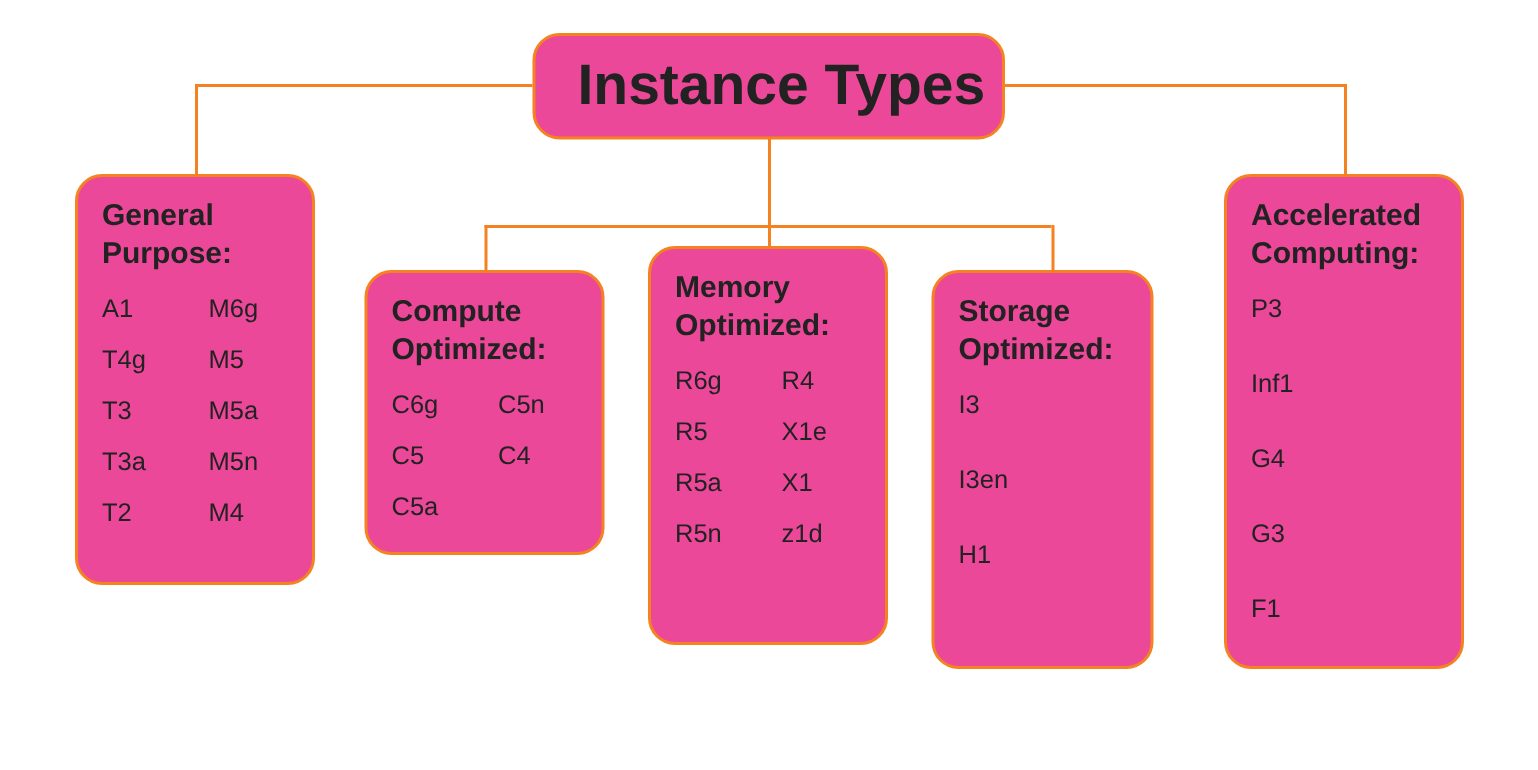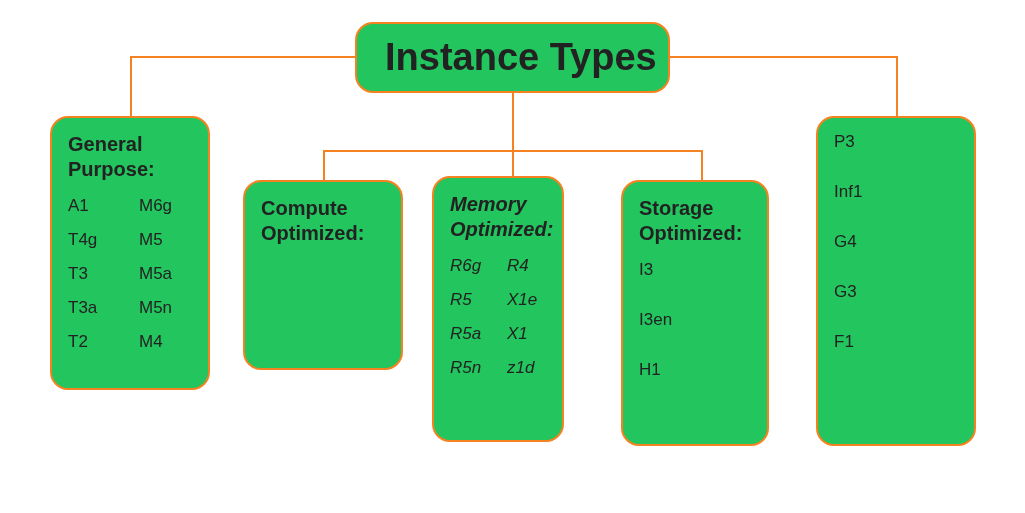--- a/index.html
+++ b/index.html
@@ -13,21 +13,21 @@
   }
   .stage {
     position: relative;
     width: 1025px;
     height: 513px;
   }
   .box {
     position: absolute;
     border: 2px solid #f58220;
     border-radius: 18px;
-    background: #22c55e;
+    background: #ec4899;
     box-sizing: border-box;
   }
   .root-box {
     padding: 12px 28px;
     text-align: center;
   }
   .root-title {
     font-size: 38px;
     font-weight: 700;
     white-space: nowrap;
@@ -104,23 +104,31 @@
     <span>T2</span>
     <span>M4</span>
   </div>
 </div>
 
 <div class="box cat-box" style="left:243px; top:180px; width:160px; height:190px;">
   <div class="cat-title">
     <span>Compute</span>
     <span class="l2">Optimized:</span>
   </div>
+  <div class="items-2col">
+    <span>C6g</span>
+    <span>C5n</span>
+    <span>C5</span>
+    <span>C4</span>
+    <span>C5a</span>
+    <span></span>
+  </div>
 </div>
 
-<div class="box cat-box" style="left:432px; top:176px; width:132px; height:266px;font-style:italic;">
+<div class="box cat-box" style="left:432px; top:164px; width:160px; height:266px;">
   <div class="cat-title">
     <span>Memory</span>
     <span class="l2">Optimized:</span>
   </div>
   <div class="items-2col">
     <span>R6g</span>
     <span>R4</span>
     <span>R5</span>
     <span>X1e</span>
     <span>R5a</span>
@@ -136,20 +144,24 @@
     <span class="l2">Optimized:</span>
   </div>
   <div class="items">
     <span>I3</span>
     <span>I3en</span>
     <span>H1</span>
   </div>
 </div>
 
 <div class="box cat-box" style="left:816px; top:116px; width:160px; height:330px;">
+  <div class="cat-title">
+    <span>Accelerated</span>
+    <span class="l2">Computing:</span>
+  </div>
   <div class="items">
     <span>P3</span>
     <span>Inf1</span>
     <span>G4</span>
     <span>G3</span>
     <span>F1</span>
   </div>
 </div>
 
 </div>

